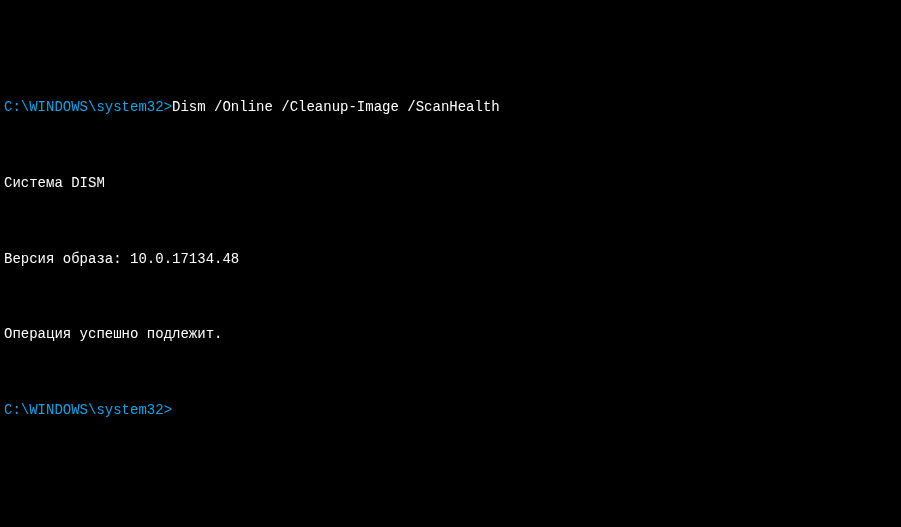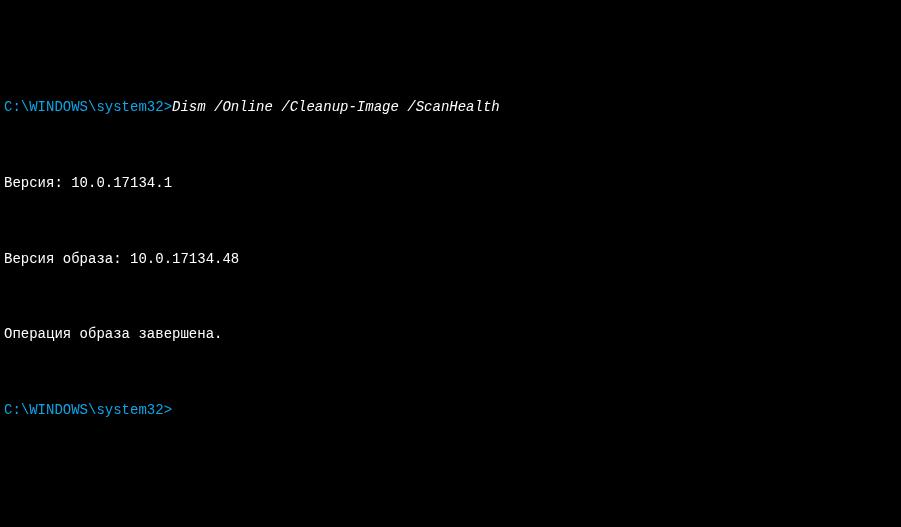--- a/index.html
+++ b/index.html
@@ -25,39 +25,38 @@
     }
     .prompt-line {
       display: flex;
       white-space: pre;
     }
     .prompt-path {
       color: #0ea5e9;
     }
     .prompt-cmd {
       color: #fff;
-      font-style: italic;
     }
     .blank {
       height: 1.35em;
     }
   </style>
 </head>
 <body>
 
 
 
 <div class="terminal">
 <div class="prompt-line"><span class="prompt-path">C:\WINDOWS\system32&gt;</span><span class="prompt-cmd">Dism /Online /Cleanup-Image /ScanHealth</span></div>
 <div class="blank"></div>
-<div class="line">Версия: 10.0.17134.1</div>
+<div class="line">Cистема DISM</div>
 <div class="blank"></div>
 <div class="line">Версия образа: 10.0.17134.48</div>
 <div class="blank"></div>
-<div class="line">Операция образа завершена.</div>
+<div class="line">Операция успешно подлежит.</div>
 <div class="blank"></div>
 <div class="prompt-line"><span class="prompt-path">C:\WINDOWS\system32&gt;</span></div>
 
 
 
 
 
 
 
 

